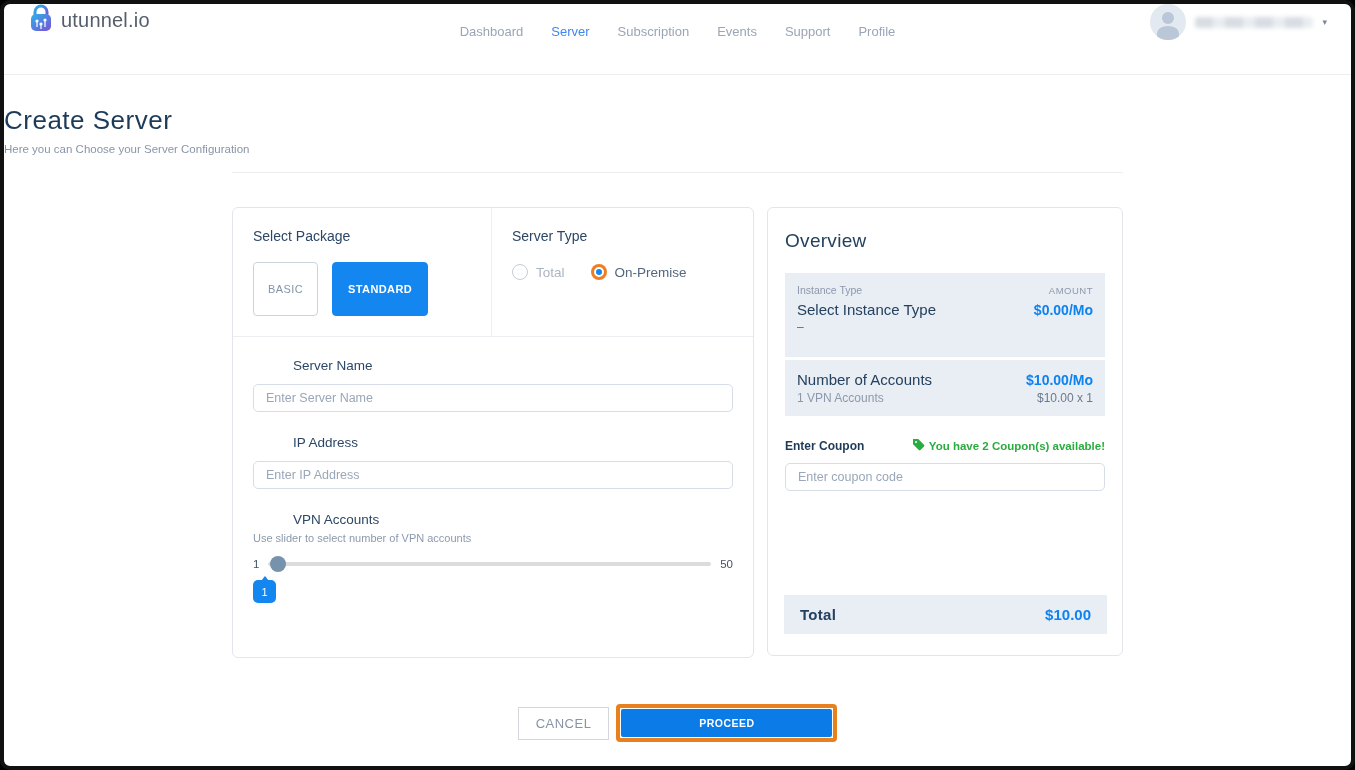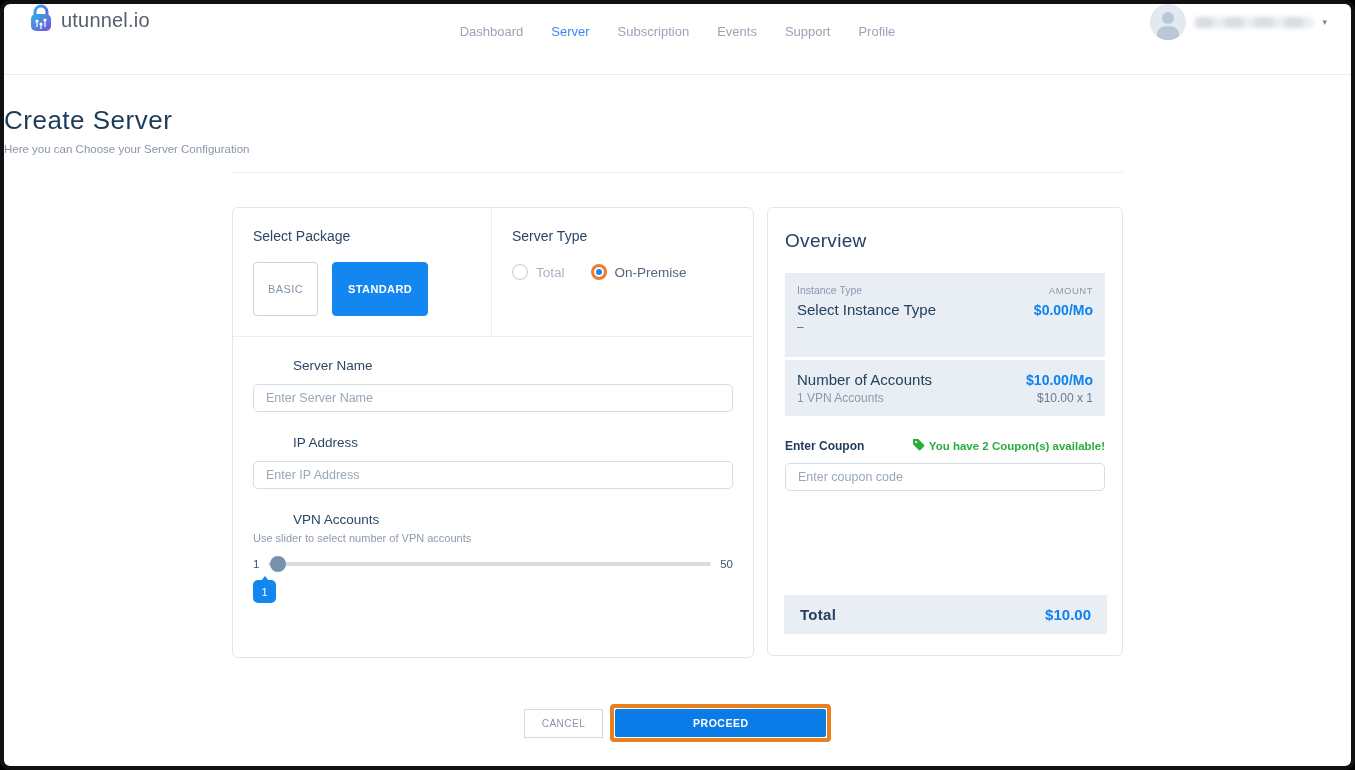--- a/index.html
+++ b/index.html
@@ -78,21 +78,21 @@
   .ov-calc { font-size:12px; color:#6b7a8d; }
   .coupon-head { display:flex; justify-content:space-between; align-items:center; margin-top:22px; }
   .coupon-label { font-size:12px; font-weight:bold; color:#1f3a57; }
   .coupon-avail { display:flex; align-items:center; gap:4px; font-size:11.5px; font-weight:bold; color:#2aad3f; }
   .total-row { position:absolute; left:16px; right:15px; bottom:21px; background:#e9edf4; padding:11px 16px; display:flex; justify-content:space-between; align-items:center; }
   .total-label { font-size:15px; font-weight:bold; color:#24415f; letter-spacing:0.3px; }
   .total-amount { font-size:15px; font-weight:bold; color:#0d82f1; }
 
   
   .footer-actions { display:flex; justify-content:center; align-items:center; gap:7px; margin-top:46px; }
-  .btn-cancel { background:#fff; border:1px solid #d4d7db; border-radius:0; color:#8a93a5; font-size:10px; letter-spacing:0.5px; padding:8px 17px; cursor:pointer; font-family:inherit; }
+  .btn-cancel { background:#fff; border:1px solid #d4d7db; border-radius:0; color:#8a93a5; font-size:13px; letter-spacing:0.5px; padding:8px 17px; cursor:pointer; font-family:inherit; }
   .proceed-highlight { border:4px solid #e8801d; border-radius:4px; padding:1px; }
   .btn-proceed { display:block; width:211px; background:#0b7be8; border:none; border-radius:2px; color:#fff; font-size:10.5px; font-weight:bold; letter-spacing:0.5px; padding:8px 0; cursor:pointer; font-family:inherit; }
 </style>
 </head>
 <body>
 
 <div class="frame">
 
   <div class="header">
     <div class="logo">

